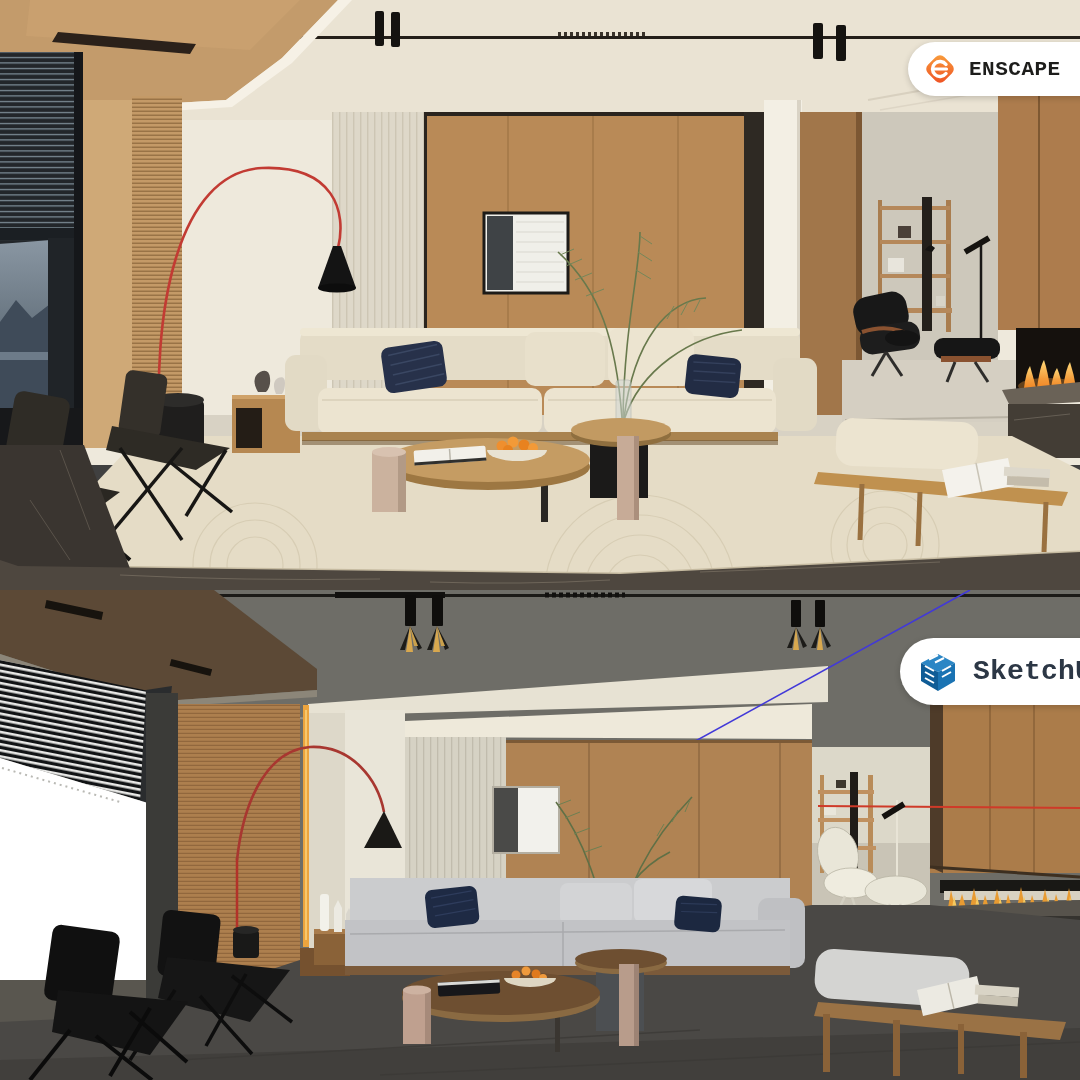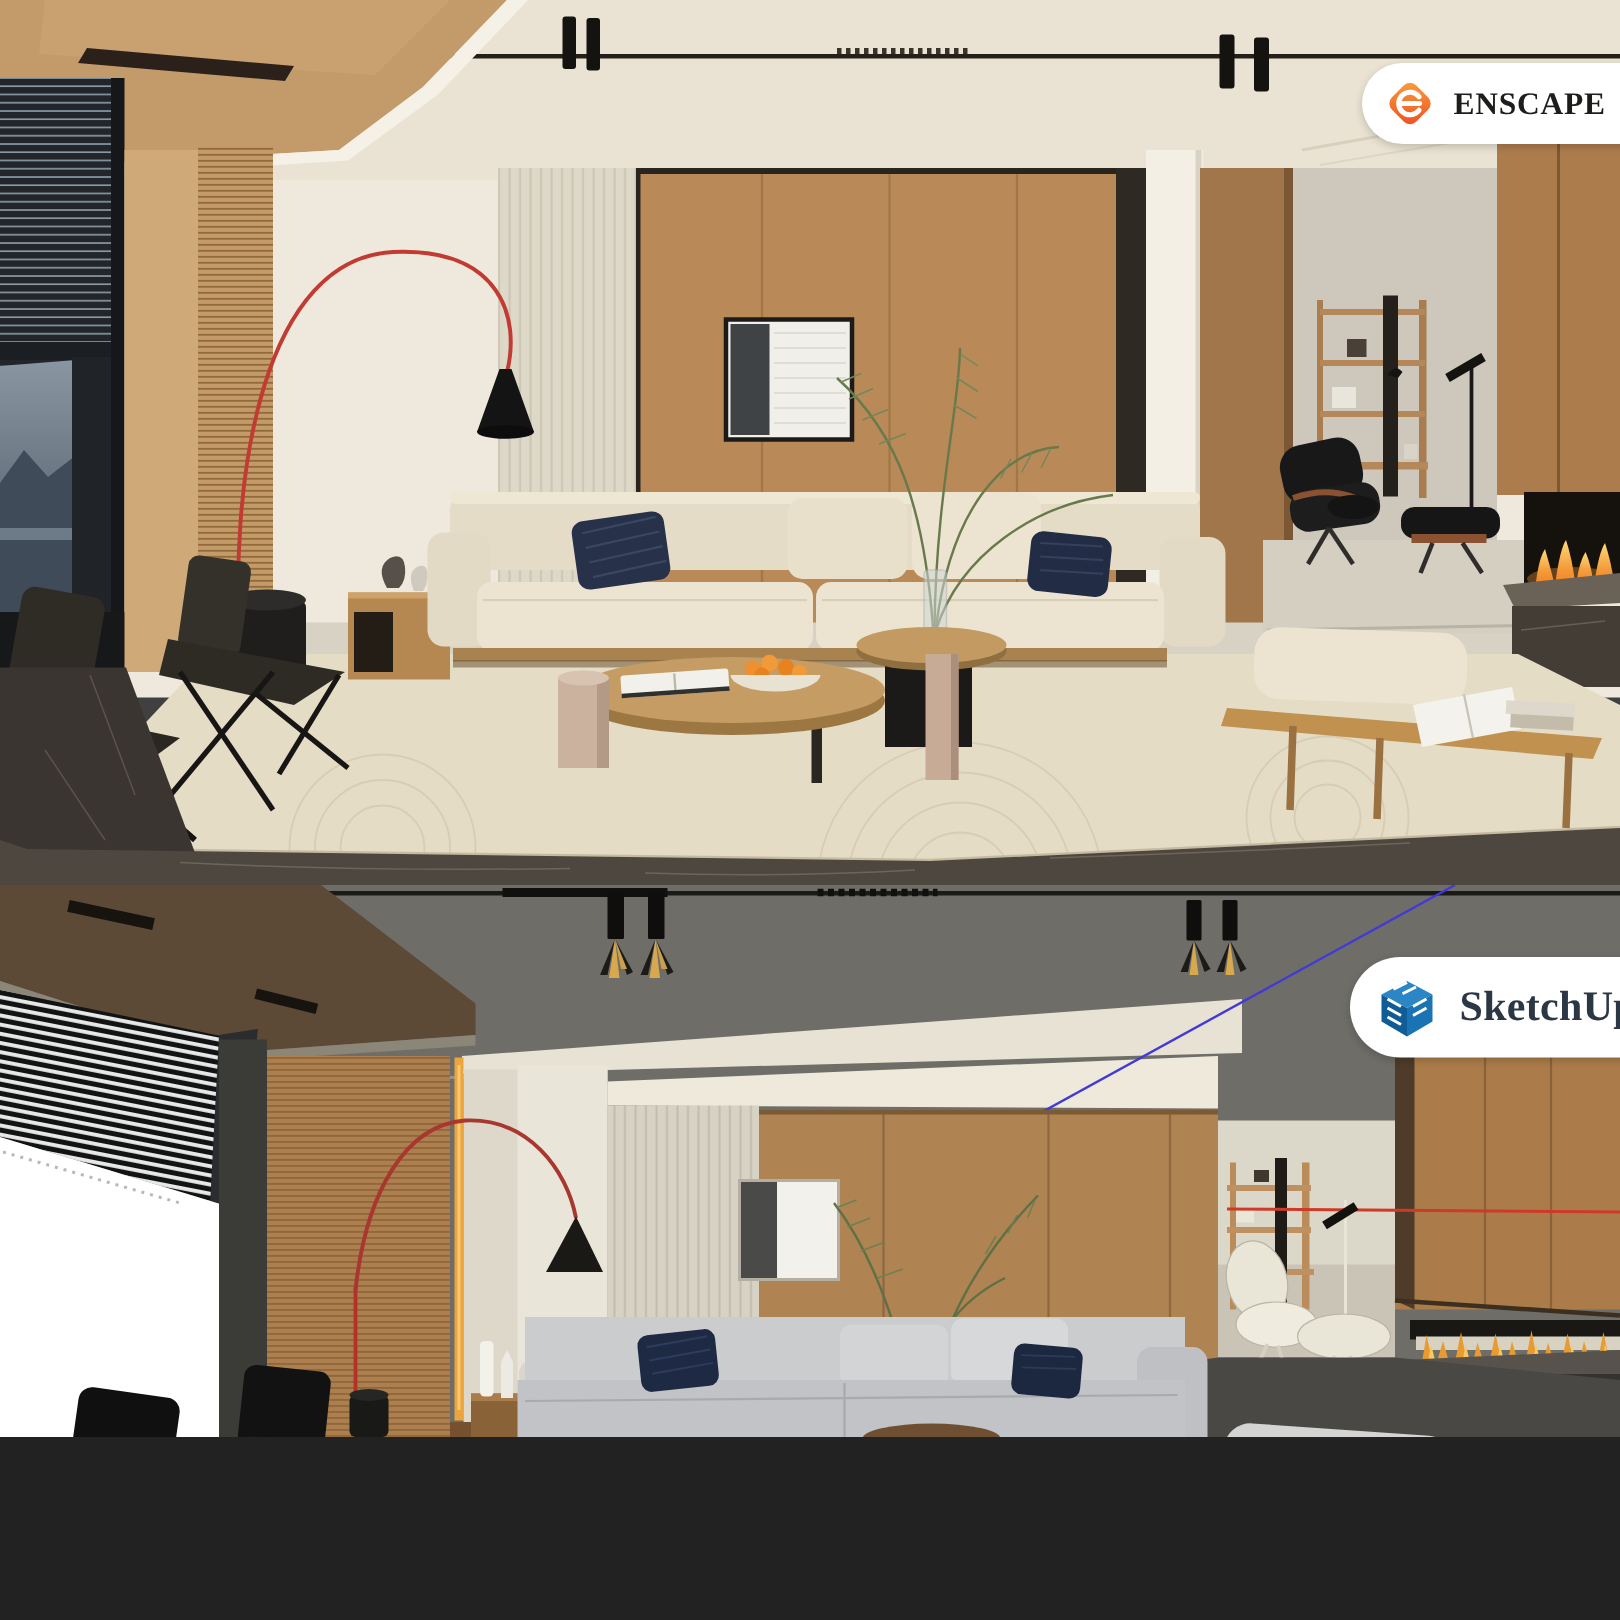--- a/index.html
+++ b/index.html
@@ -1,17 +1,17 @@
 <!DOCTYPE html>
 <html><head>
 <meta charset="utf-8">
 <style>
   html,body{margin:0;padding:0;background:#222;}
-  .canvas{position:relative;width:1080px;height:958px;overflow:hidden;
-          background:#404040;font-family:Liberation Serif, serif;}
+  .canvas{position:relative;width:1080px;height:1080px;overflow:hidden;
+          background:#404040;font-family:Liberation Mono, monospace;}
   .scene{display:block;}
   .badge{position:absolute;background:#ffffff;display:flex;align-items:center;
          box-shadow:0 2px 6px rgba(0,0,0,.18);}
   .badge-enscape{left:908px;top:42px;width:200px;height:54px;border-radius:27px;
                  padding-left:13px;gap:10px;}
   .badge-sketchup{left:900px;top:638px;width:205px;height:67px;border-radius:34px;
                   padding-left:15px;gap:12px;}
   .badge-enscape .label{font-size:21px;font-weight:700;letter-spacing:.5px;color:#1d1d1b;}
   .badge-sketchup .label{font-size:28px;font-weight:600;color:#2c3745;letter-spacing:.2px;}
 </style>

